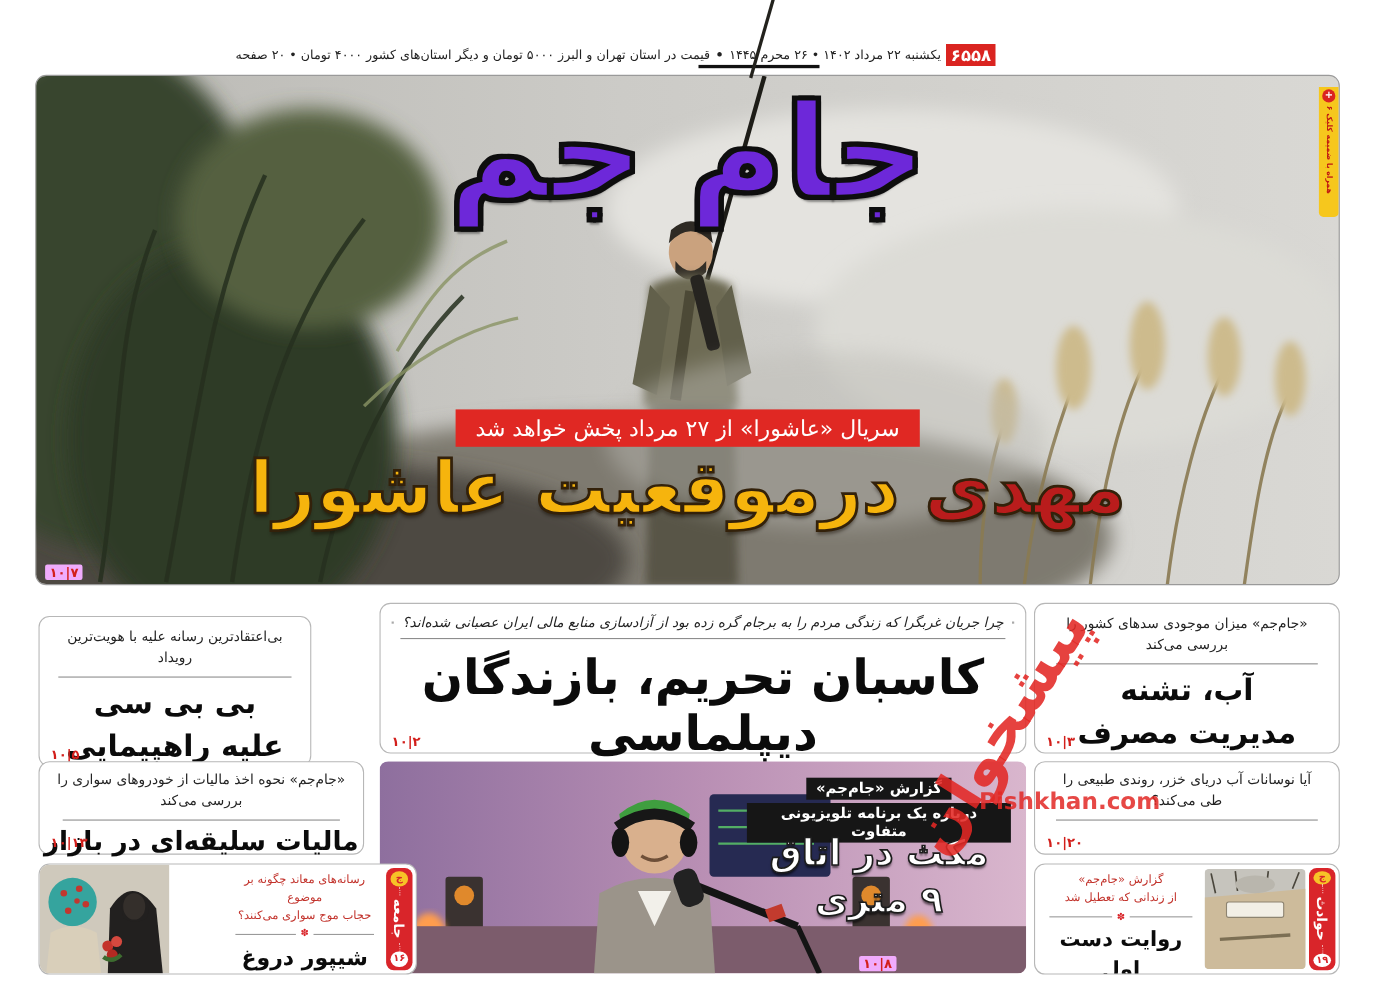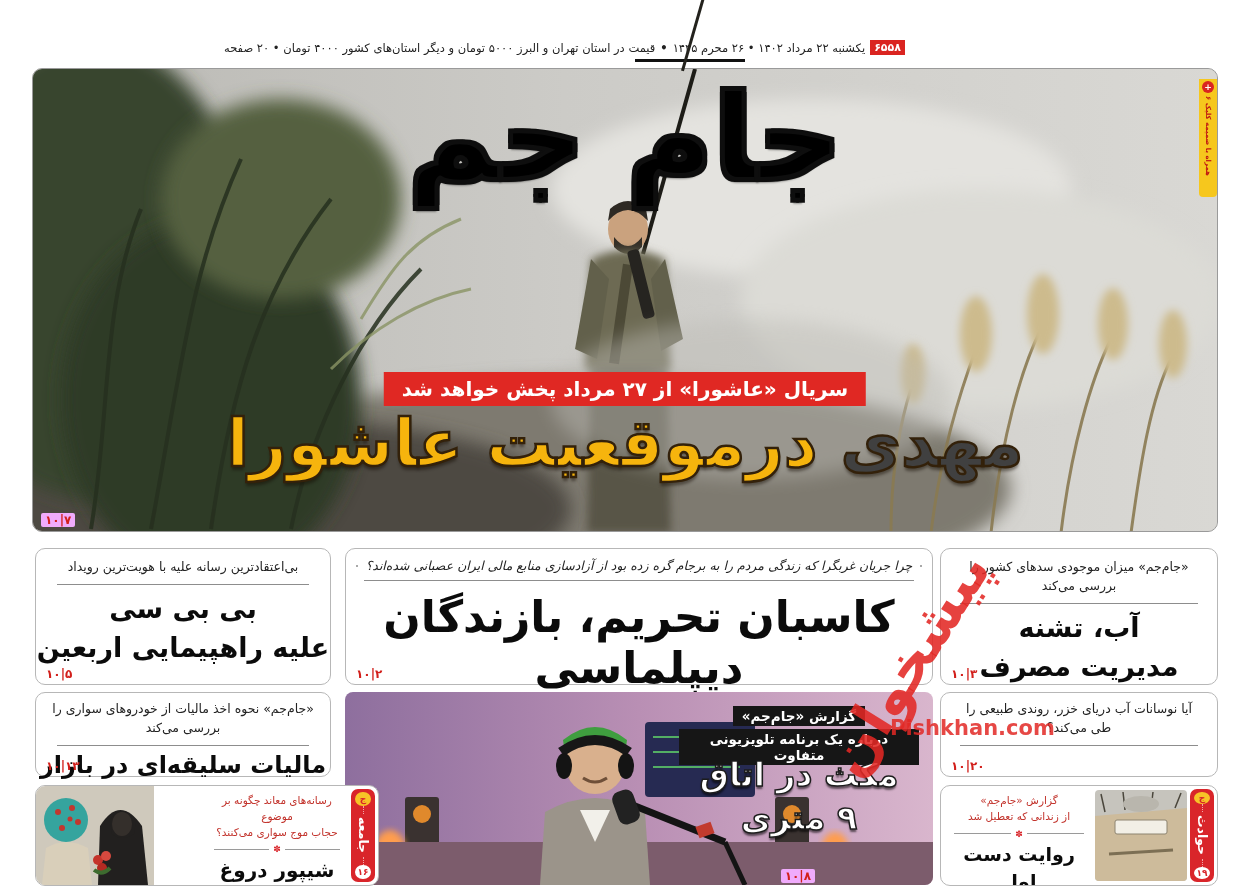--- a/index.html
+++ b/index.html
@@ -2,55 +2,55 @@
 <html lang="fa"><head>
 <meta charset="utf-8">
 <style>
   * { margin:0; padding:0; box-sizing:border-box; }
   html,body { background:#ffffff; }
   body { width:1250px; height:892px; font-family:"DejaVu Sans", sans-serif; }
   #page { position:relative; width:1250px; height:892px; overflow:hidden; direction:rtl; background:#fff; }
 
   
   .topline { position:absolute; top:40px; right:345px; width:560px; display:flex; align-items:center; gap:5px; font-size:11.5px; color:#222; white-space:nowrap; }
-  .issue-badge { background:#da2420; color:#fff; font-weight:bold; padding:1px 4px; font-size:11px; }
+  .issue-badge { background:#da2420; color:#fff; font-weight:bold; padding:1px 4px; font-size:15px; }
   .topline .sep { color:#222; font-weight:bold; }
   .date-underline { position:absolute; top:59px; right:505px; width:110px; height:3px; background:#111; }
   .rifle-line { position:absolute; left:703px; top:-6px; width:3px; height:80px; background:#23221d; transform:rotate(16deg); transform-origin:top center; z-index:5; }
 
   
   .hero { position:absolute; left:32px; top:68px; width:1186px; height:464px; border:1px solid #9a9a9a; border-radius:10px; overflow:hidden; background:#c8c7c3; }
   .hero svg.scene { position:absolute; inset:0; }
   .ribbon { position:absolute; right:0px; top:10px; width:18px; height:118px; background:#f6c71d; border-radius:0 0 4px 4px; z-index:6; display:flex; flex-direction:column; align-items:center; padding-top:2px; }
   .ribbon .plus { width:12px; height:12px; background:#da2420; color:#fff; border-radius:50%; font-size:9px; line-height:12px; text-align:center; font-weight:bold; }
   .ribbon .rtext { writing-mode:vertical-rl; font-size:7px; color:#c01712; font-weight:bold; margin-top:3px; letter-spacing:0.5px; }
-  .logo { position:absolute; left:0; right:0; top:2px; text-align:center; font-size:118px; line-height:1.15; font-weight:bold; color:#000000; letter-spacing:-2px;
+  .logo { position:absolute; left:0; right:0; top:2px; text-align:center; font-size:118px; line-height:1.15; font-weight:bold; color:#6d28d9; letter-spacing:-2px;
           -webkit-text-stroke:4px #0e0e0e;
           text-shadow:-3px -3px 0 #0e0e0e, 3px -3px 0 #0e0e0e, -3px 3px 0 #0e0e0e, 3px 3px 0 #0e0e0e, 0 4px 2px rgba(0,0,0,.4); z-index:4; }
-  .hero-banner { position:absolute; left:50%; transform:translateX(-50%); top:303px; background:#e02823; color:#fff; font-size:20px; font-weight:bold; padding:5px 18px; white-space:nowrap; z-index:5; }
+  .hero-banner { position:absolute; left:50%; transform:translateX(-50%); top:303px; background:#e02823; color:#fff; font-size:20px; font-weight:normal; padding:5px 18px; white-space:nowrap; z-index:5; }
   .hero-headline { position:absolute; left:0; right:0; top:340px; text-align:center; font-size:66px; font-weight:bold; line-height:1.05; white-space:nowrap; z-index:5; letter-spacing:-1px; }
-  .hl-red { color:#404040; -webkit-text-stroke:2.5px #33210a; text-shadow:0 4px 3px rgba(20,10,0,.45); }
+  .hl-red { color:#b91c1c; -webkit-text-stroke:2.5px #33210a; text-shadow:0 4px 3px rgba(20,10,0,.45); }
   .hl-yellow { color:#f6b40d; -webkit-text-stroke:2.5px #33210a; text-shadow:0 4px 3px rgba(20,10,0,.45); }
   .marker { color:#d21f1b; font-size:12px; font-weight:bold; }
   .chip-marker { position:absolute; background:#f0abfc; border-radius:2px; padding:0 4px; z-index:6; }
   .hero .chip-marker { left:8px; bottom:4px; }
 
   
   .card { position:absolute; background:#fff; border:1px solid #b7b7b7; border-radius:10px; }
   .kicker { font-size:12.5px; color:#232323; text-align:center; padding:9px 14px 5px; line-height:1.5; }
   .kicker.red { color:#c2322b; }
   .rule { border-top:1px solid #8d8d8d; width:86%; margin:2px auto 0; }
   .headline { text-align:center; font-weight:bold; color:#0b0b0b; }
   .card .marker { position:absolute; left:10px; bottom:3px; }
 
   .dotted-kicker { display:flex; align-items:center; gap:8px; padding:9px 10px 5px;font-style:italic; }
   .dotted-kicker .dots { flex:1; border-top:2px dotted #a9a9a9; }
   .dotted-kicker .ktext { font-size:12.5px; color:#232323; white-space:nowrap; }
 
-  #card-bbc { left:35px; top:548px; width:296px; height:137px; }
+  #card-bbc { left:35px; top:560px; width:248px; height:137px; }
   #card-bbc .headline { font-size:27px; line-height:1.45; margin-top:4px; }
   #card-kasban { left:345px; top:548px; width:588px; height:137px; }
   #card-kasban .headline { font-size:44px; margin-top:10px; letter-spacing:-1px; }
   #card-ab { left:940px; top:548px; width:278px; height:137px; }
   #card-ab .headline { font-size:27px; line-height:1.45; margin-top:4px; }
 
   #card-maliat { left:35px; top:692px; width:296px; height:85px; }
   #card-maliat .headline { font-size:24px; margin-top:5px; }
   #card-khazar { left:940px; top:692px; width:278px; height:85px; }
   #card-khazar .headline { font-size:27px; margin-top:5px; }

